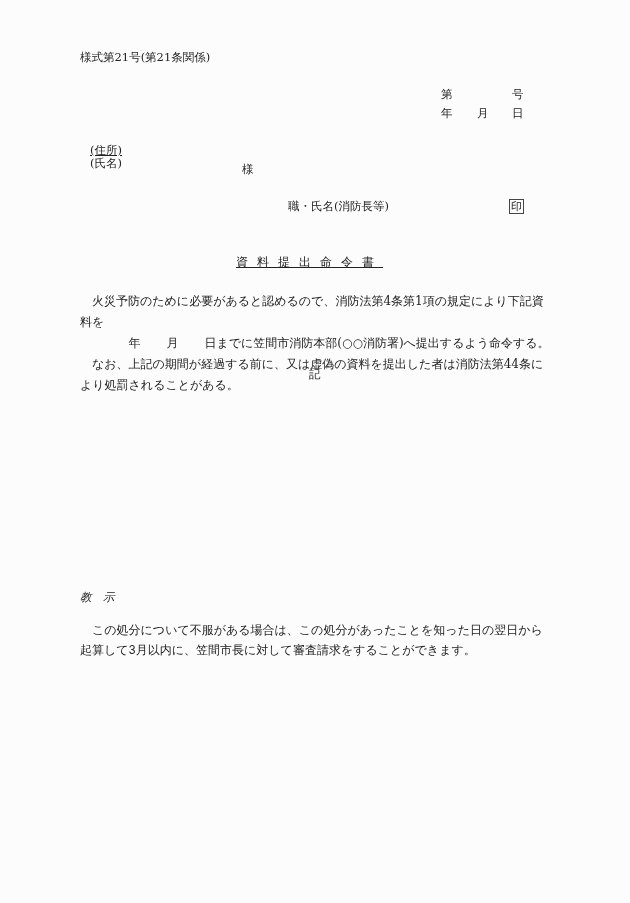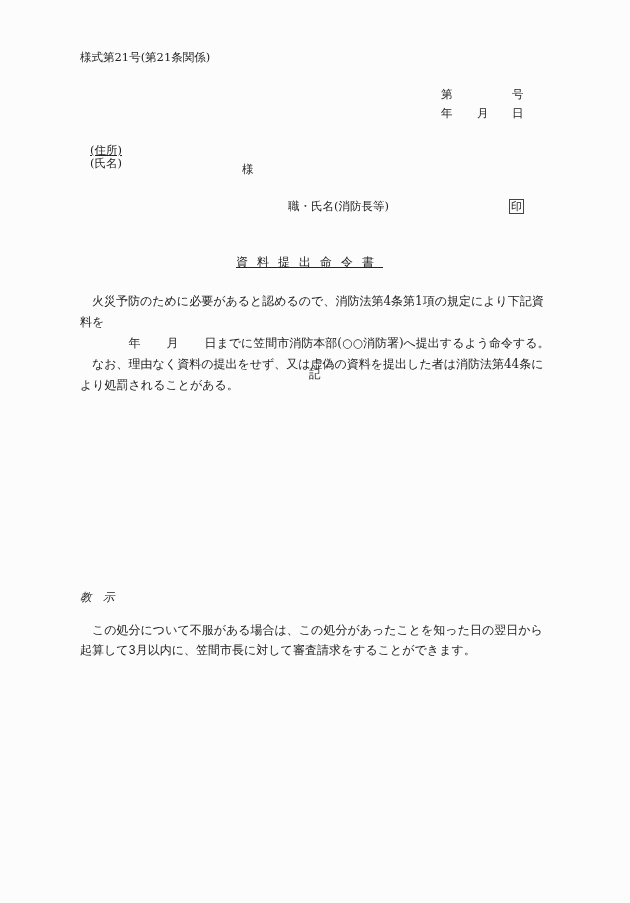--- a/index.html
+++ b/index.html
@@ -29,21 +29,21 @@
 <div class="abs" style="left:242px;top:162px;">様</div>
 
 <div class="abs" style="left:288px;top:199px;text-align:center;">職・氏名(消防長等)</div>
 <div class="abs" style="left:509px;top:199px;"><span class="seal">印</span></div>
 
 <div class="abs spaced" style="left:236px;top:255px;font-size:12px;">資料提出命令書</div>
 
 <div class="para" style="top:291px;">
   <p>火災予防のために必要があると認めるので、消防法第4条第1項の規定により下記資料を</p>
   <p style="text-indent:0;white-space:nowrap;text-align:center;"><span style="display:inline-block;width:46px;"></span><span>年</span><span style="display:inline-block;width:26px;"></span><span>月</span><span style="display:inline-block;width:26px;"></span><span>日までに笠間市消防本部(○○消防署)へ提出するよう命令する。</span></p>
-  <p>なお、理由なく資料の提出をせず、又は虚偽の資料を提出した者は消防法第44条により処罰されることがある。</p>
+  <p>なお、上記の期間が経過する前に、又は虚偽の資料を提出した者は消防法第44条により処罰されることがある。</p>
 </div>
 
 <div class="abs" style="left:309px;top:367px;">記</div>
 
 <div class="abs" style="left:80px;top:590px;font-style:italic;">教　示</div>
 <div class="para" style="top:621px;line-height:20.3px;font-family:Liberation Mono, monospace;">
   <p>この処分について不服がある場合は、この処分があったことを知った日の翌日から起算して3月以内に、笠間市長に対して審査請求をすることができます。</p>
 </div>
 
 </body></html>

